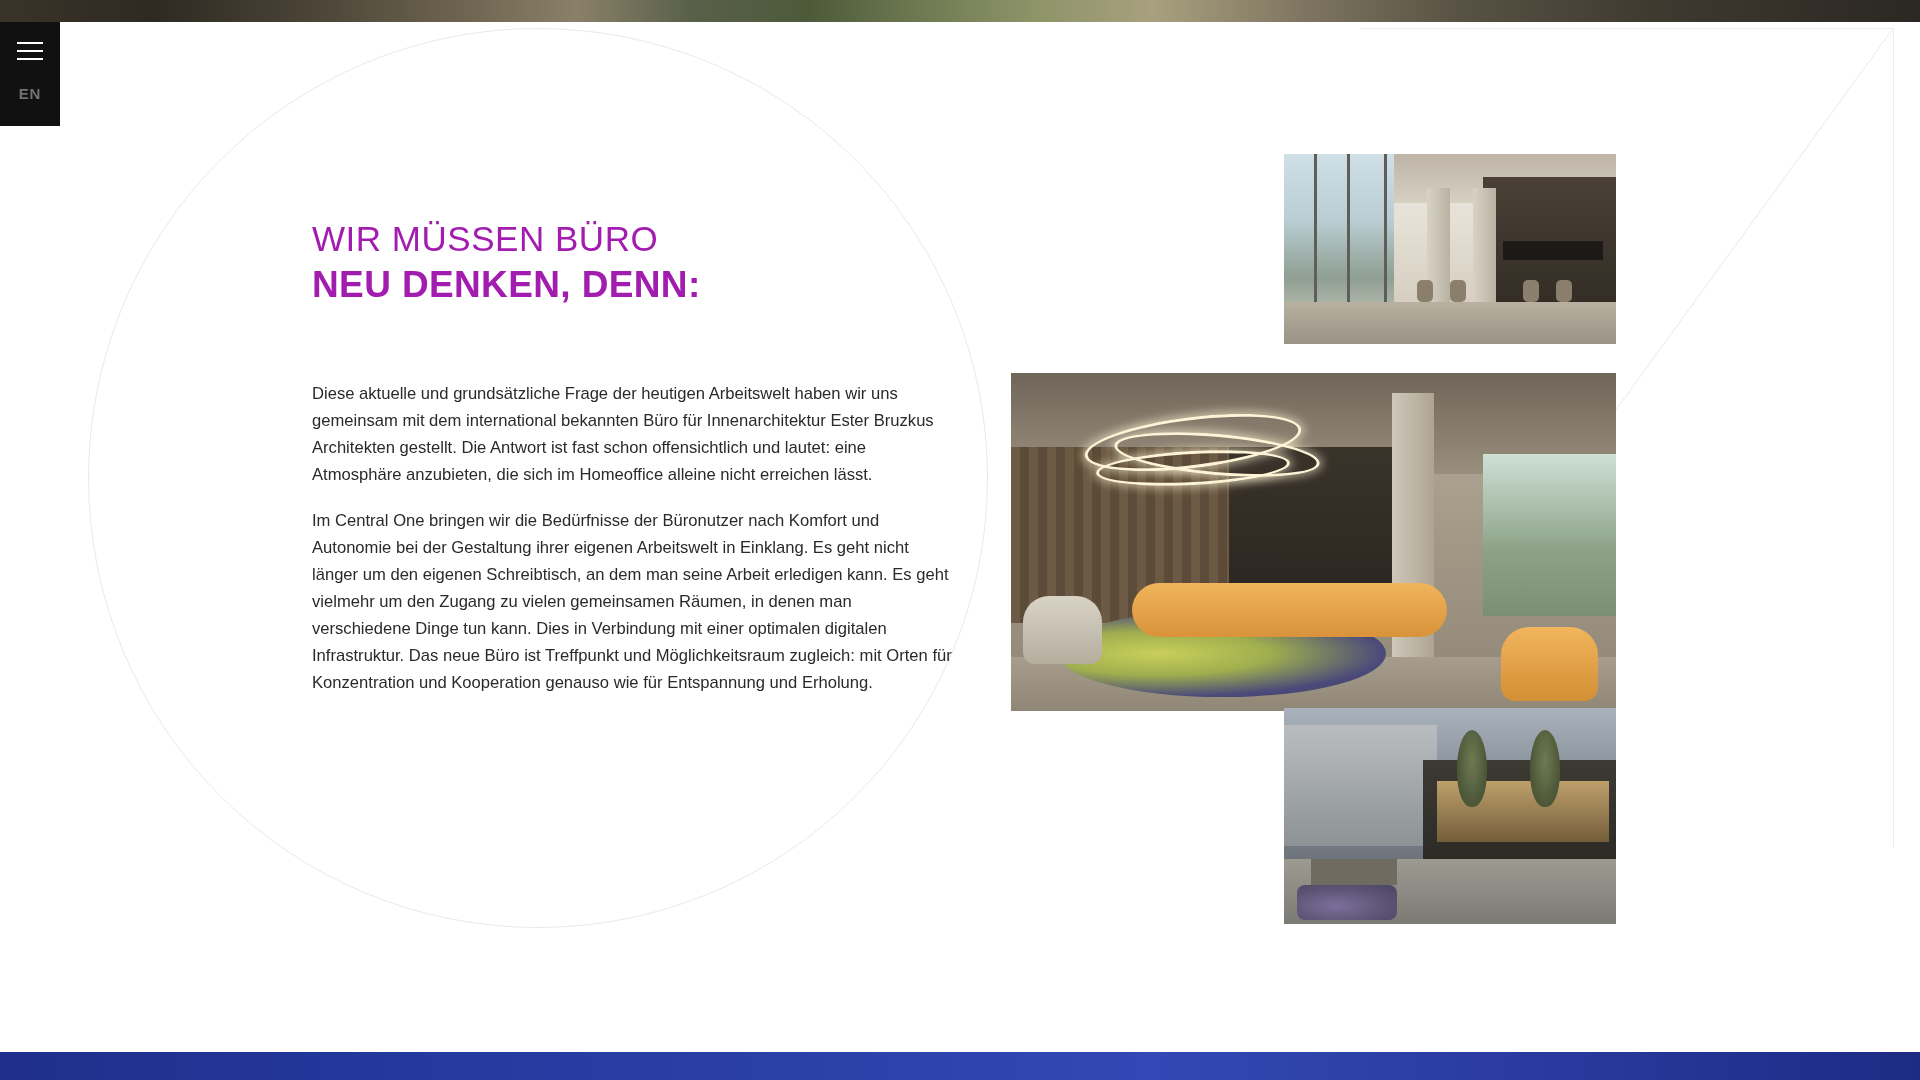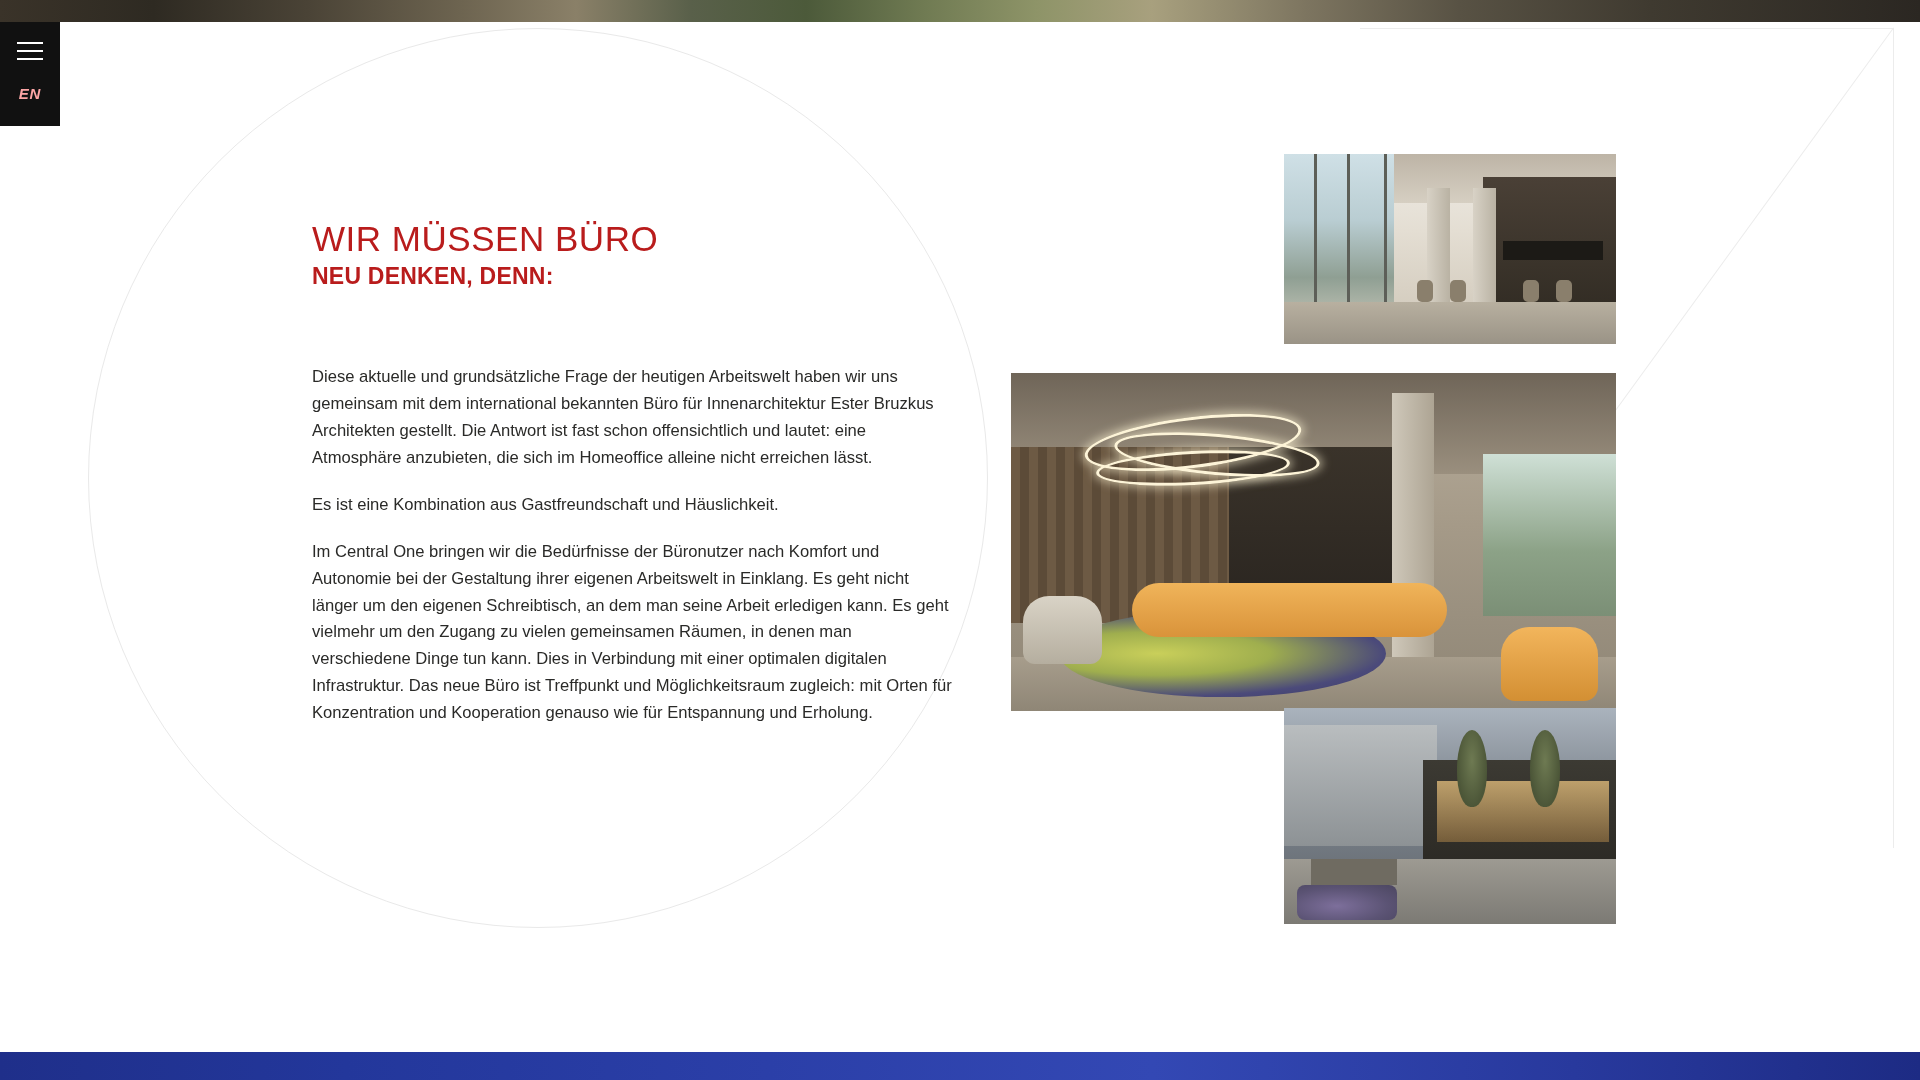--- a/index.html
+++ b/index.html
@@ -67,29 +67,28 @@
     gap: 6px;
     cursor: pointer;
   }
   .burger span {
     display: block;
     width: 26px;
     height: 2px;
     background: #ffffff;
   }
   .lang {
-    color: #fca5a5;
+    color: #737373;
     font-size: 15px;
     font-weight: 700;
     letter-spacing: .06em;
     line-height: 1;
     margin-top: 6px;
     cursor: pointer;
     font-family: "Liberation Sans", sans-serif;
-    font-style: italic;
   }
 
   
   .deco {
     position: absolute;
     inset: 0;
     pointer-events: none;
     z-index: 1;
   }
   .deco-circle {
@@ -138,33 +137,33 @@
 
   .text-col {
     position: absolute;
     left: 312px;
     top: 218px;
     width: 640px;
   }
 
   h1.headline {
     font-family: "Liberation Sans", sans-serif;
-    color: #b91c1c;
+    color: #a21caf;
     line-height: 1.18;
     margin-bottom: 18px;
   }
   .headline .l1 {
     display: block;
     font-size: 35px;
     font-weight: 400;
     letter-spacing: .015em;
   }
   .headline .l2 {
     display: block;
-    font-size: 23px;
+    font-size: 37px;
     font-weight: 700;
     letter-spacing: .01em;
     margin-top: 4px;
   }
 
   .subhead {
     font-family: "Liberation Serif", serif;
     font-style: italic;
     font-size: 22.5px;
     line-height: 1.42;
@@ -363,21 +362,20 @@
   <div class="content">
 
     <div class="text-col">
       <h1 class="headline">
         <span class="l1">WIR MÜSSEN BÜRO</span>
         <span class="l2">NEU DENKEN, DENN:</span>
       </h1>
 
       <div class="body-copy">
         <p>Diese aktuelle und grundsätzliche Frage der heutigen Arbeitswelt haben wir uns gemeinsam mit dem international bekannten Büro für Innenarchitektur Ester Bruzkus Architekten gestellt. Die Antwort ist fast schon offensichtlich und lautet: eine Atmosphäre anzubieten, die sich im Homeoffice alleine nicht erreichen lässt.</p>
-        <p>Es ist eine Kombination aus Gastfreundschaft und Häuslichkeit.</p>
         <p>Im Central One bringen wir die Bedürfnisse der Büronutzer nach Komfort und Autonomie bei der Gestaltung ihrer eigenen Arbeitswelt in Einklang. Es geht nicht länger um den eigenen Schreibtisch, an dem man seine Arbeit erledigen kann. Es geht vielmehr um den Zugang zu vielen gemeinsamen Räumen, in denen man verschiedene Dinge tun kann. Dies in Verbindung mit einer optimalen digitalen Infrastruktur. Das neue Büro ist Treffpunkt und Möglichkeitsraum zugleich: mit Orten für Konzentration und Kooperation genauso wie für Entspannung und Erholung.</p>
       </div>
     </div>
 
     <div class="img-col">
 
       <figure class="photo photo-1">
         <div class="inner p1-bg">
           <div class="p1-ceiling"></div>
           <div class="p1-glass"></div>

